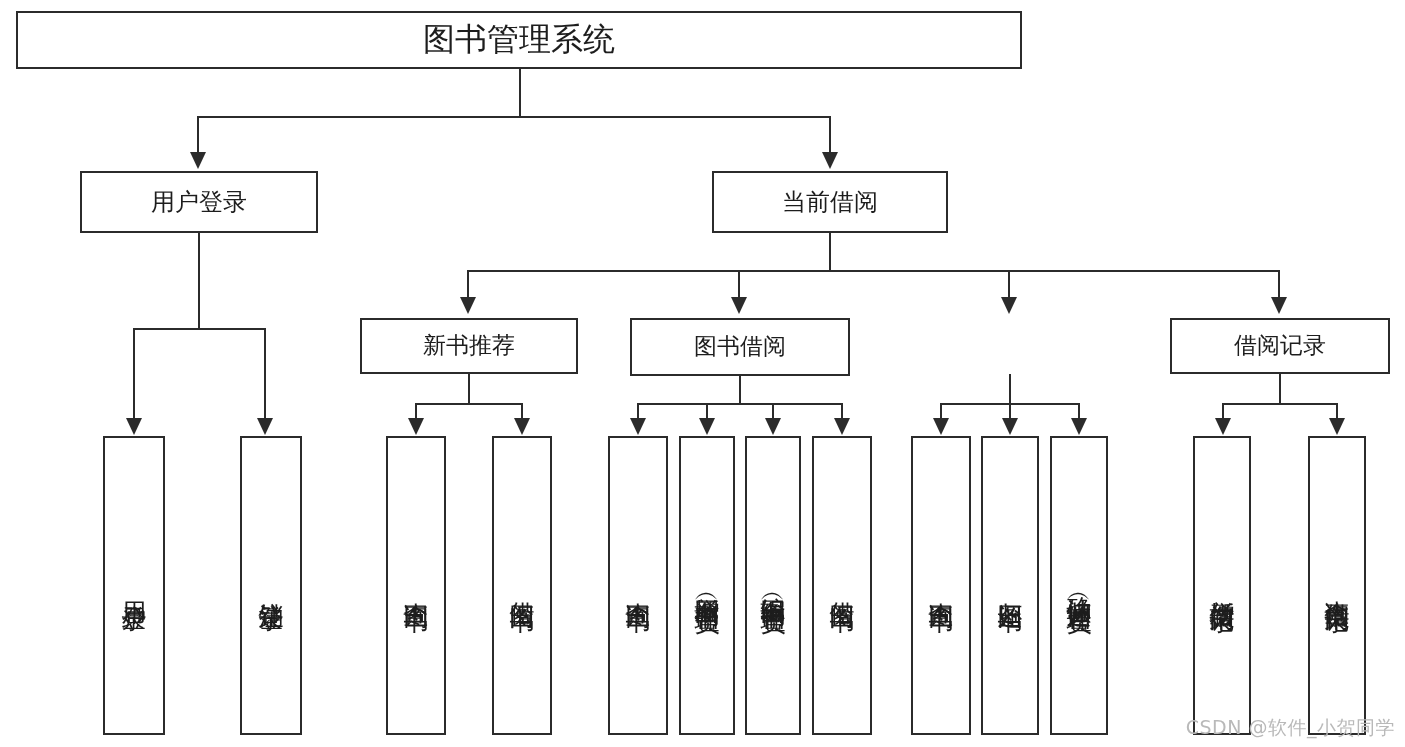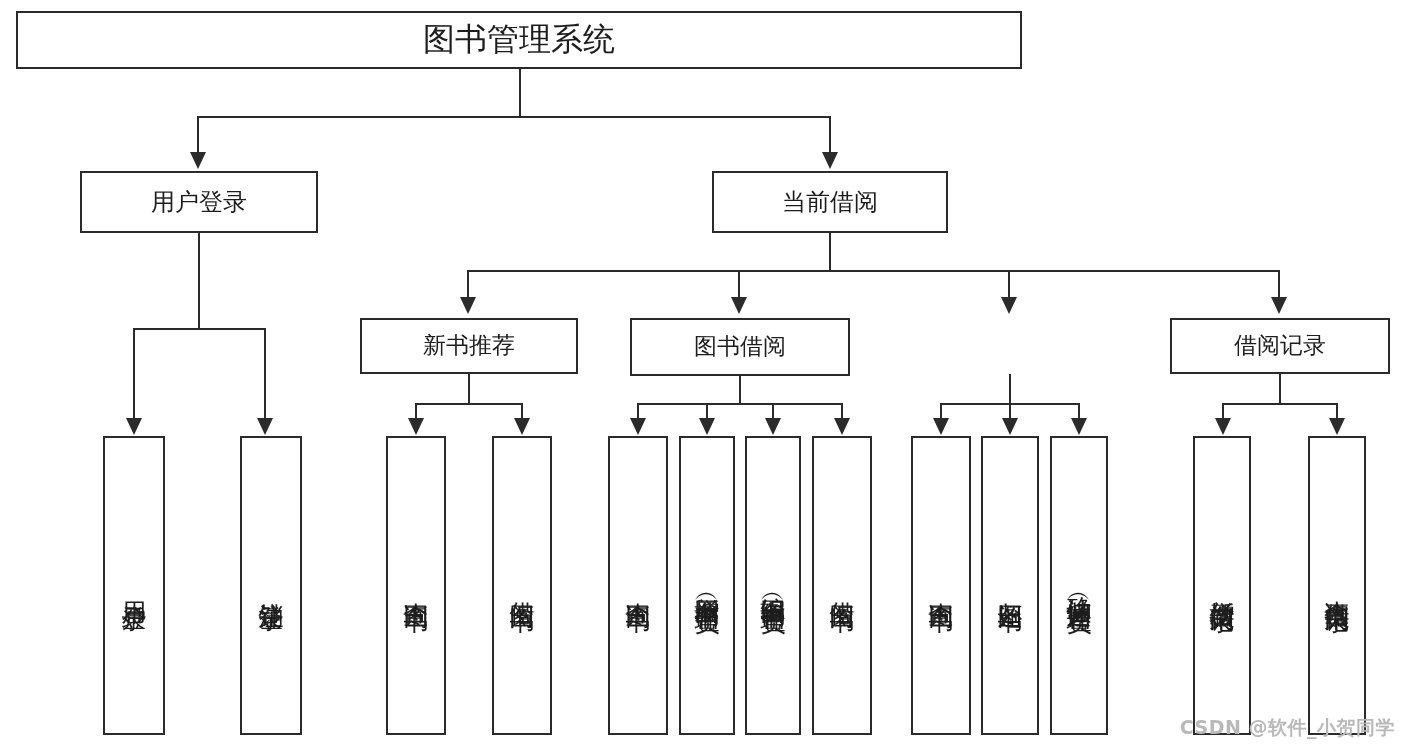--- a/index.html
+++ b/index.html
@@ -73,21 +73,20 @@
   
   #watermark {
     position: absolute;
     right: 10px;
     bottom: 6px;
     font-size: 19px;
     color: #b9b9b9;
     white-space: nowrap;
     pointer-events: none;
     letter-spacing: 0.5px;
-    font-weight: bold;
   }
 </style>
 </head>
 <body>
 
 <div id="canvas">
 
   <div class="node root" style="left:16px; top:11px; width:1006px; height:58px;">
     <span class="node-label">图书管理系统</span>
   </div>

